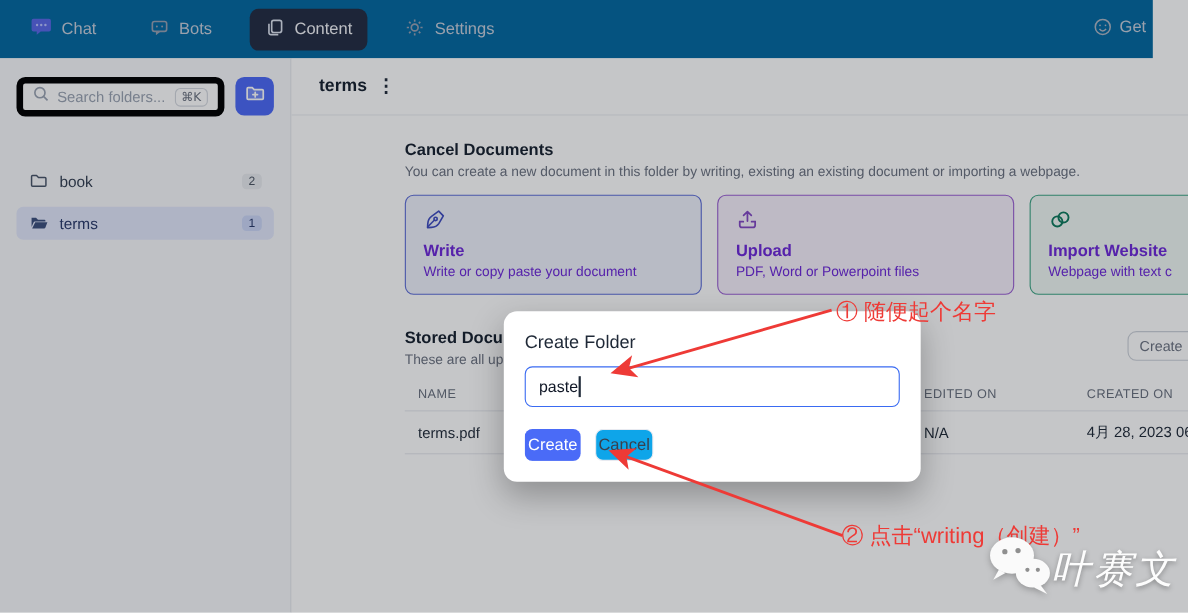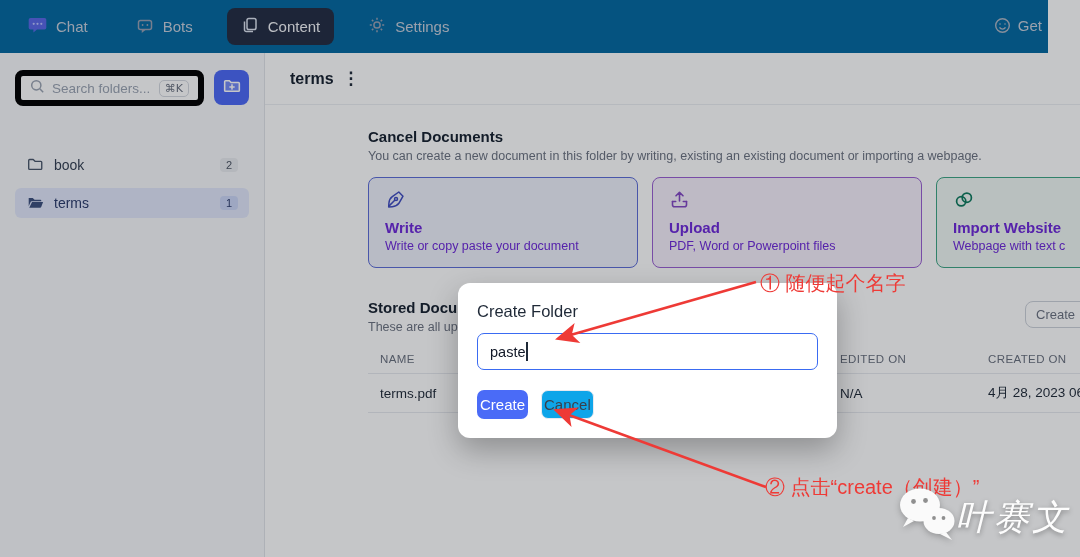--- a/index.html
+++ b/index.html
@@ -272,21 +272,21 @@
 <svg class="anno-svg" width="1080" height="557" viewBox="0 0 1080 557">
   <defs>
     <marker id="arrowhead" markerWidth="10" markerHeight="9" refX="7.5" refY="4.5" orient="auto">
       <path d="M0.5 0.5 L9.5 4.5 L0.5 8.5 L2.8 4.5 Z" fill="#ee3a36"></path>
     </marker>
   </defs>
   <line x1="756" y1="282" x2="560" y2="338" stroke="#ee3a36" stroke-width="2.6" marker-end="url(#arrowhead)"></line>
   <line x1="766" y1="487" x2="558" y2="411" stroke="#ee3a36" stroke-width="2.6" marker-end="url(#arrowhead)"></line>
 </svg>
 <div class="anno-text anno-1">① 随便起个名字</div>
-<div class="anno-text anno-2">② 点击“create（创建）”</div>
+<div class="anno-text anno-2">② 点击“writing（创建）”</div>
 
 <div class="watermark">
   <span class="wm-icon">
     <svg width="64" height="60" viewBox="0 0 64 60">
         <ellipse cx="24" cy="20" rx="20" ry="16.5" fill="#fafafa"></ellipse>
         <path d="M12 33 L7 42 L18 36 Z" fill="#fafafa"></path>
         <circle cx="17.5" cy="16.5" r="2.4" fill="#8f8f8f"></circle>
         <circle cx="29.5" cy="15.5" r="2.4" fill="#8f8f8f"></circle>
         <ellipse cx="43" cy="36" rx="15.5" ry="13" fill="#fafafa"></ellipse>
         <path d="M50 47 L56 55 L44 49 Z" fill="#fafafa"></path>

